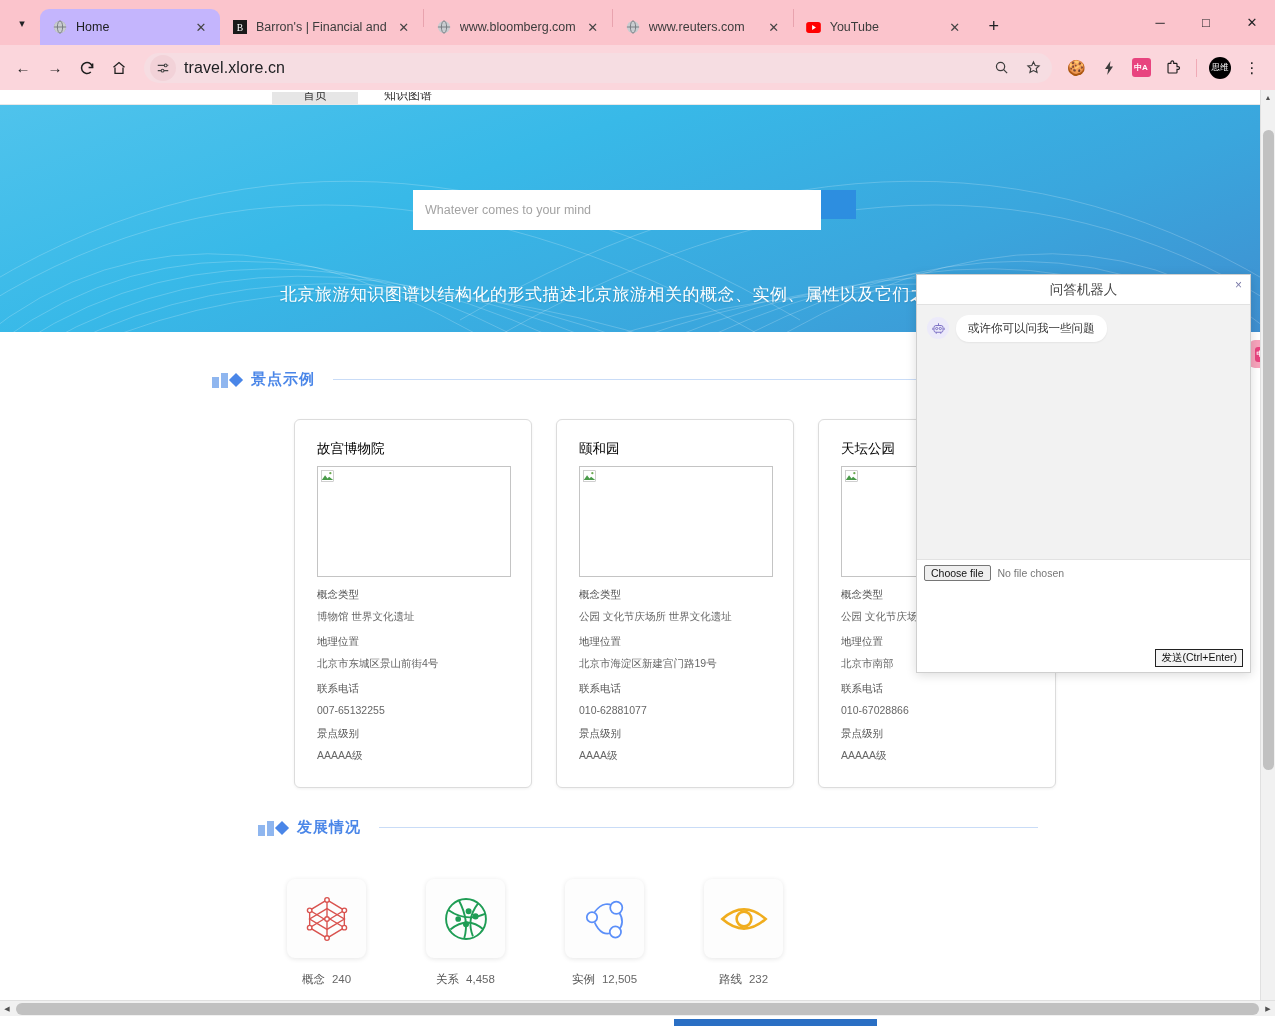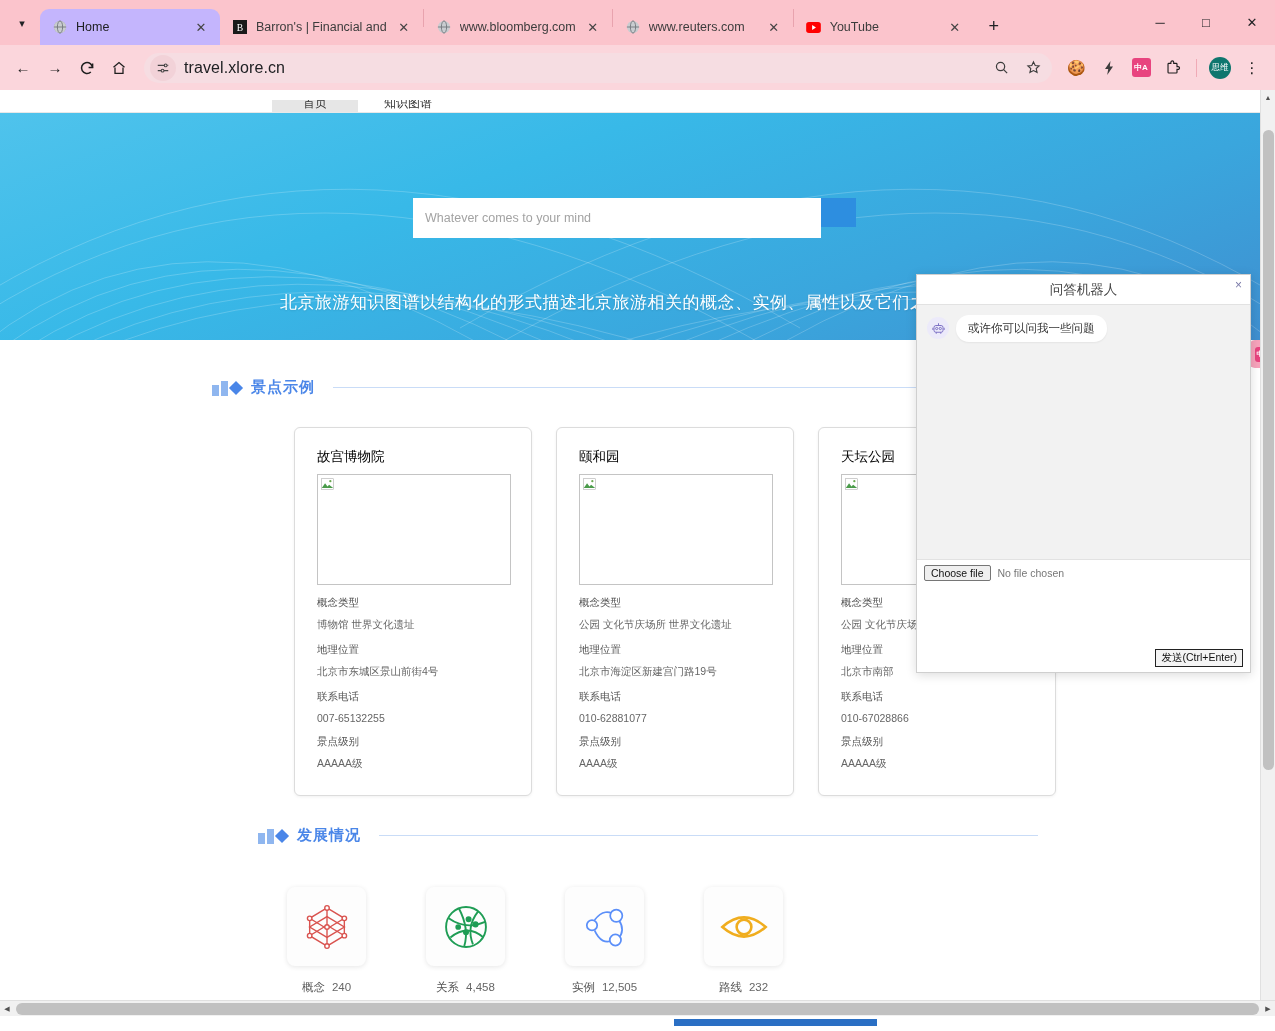--- a/index.html
+++ b/index.html
@@ -86,21 +86,21 @@
     display: flex; align-items: center; justify-content: center;
     background: #f2d2d8;
   }
   .omnibox .url {
     font-size: 16px; color: #202124; letter-spacing: .1px;
   }
   .omni-right { display: flex; align-items: center; gap: 2px; margin-left: auto; }
   .tb-sep { width: 1px; height: 18px; background: #f0aab6; margin: 0 6px; }
   .ext-avatar {
     width: 22px; height: 22px; border-radius: 50%;
-    background: #0f766e; color: #fff; font-size: 8.5px;
+    background: #000000; color: #fff; font-size: 8.5px;
     display: flex; align-items: center; justify-content: center; font-family: Liberation Serif, serif;
   }
   .tb-cookie { font-size: 15px; }
   .tb-translate {
     width: 19px; height: 19px; background: #e8447f; border-radius: 3px;
     color: #fff; font-size: 8px; line-height: 9px;
     display: flex; align-items: center; justify-content: center;
     font-weight: bold;
   }
 
@@ -111,21 +111,21 @@
     background: #fff; overflow: hidden;
   }
   .page {
     position: absolute; left: 0; top: 0;
     width: 1260px; height: 912px;
     background: #fff; overflow: hidden;
   }
 
   
   .topnav {
-    height: 23px; width: 100%; background: #fff;
+    height: 15px; width: 100%; background: #fff;
     display: flex; align-items: flex-end;
     border-bottom: 1px solid #e8e8e8;
     position: relative; overflow: hidden;
   }
   .topnav-inner { display: flex; position: absolute; left: 272px; bottom: 0; }
   .nav-item {
     font-size: 12px; color: #333; padding: 0 20px;
     height: 12px; line-height: 6px; overflow: hidden;
     display: flex; align-items: flex-start;
   }

